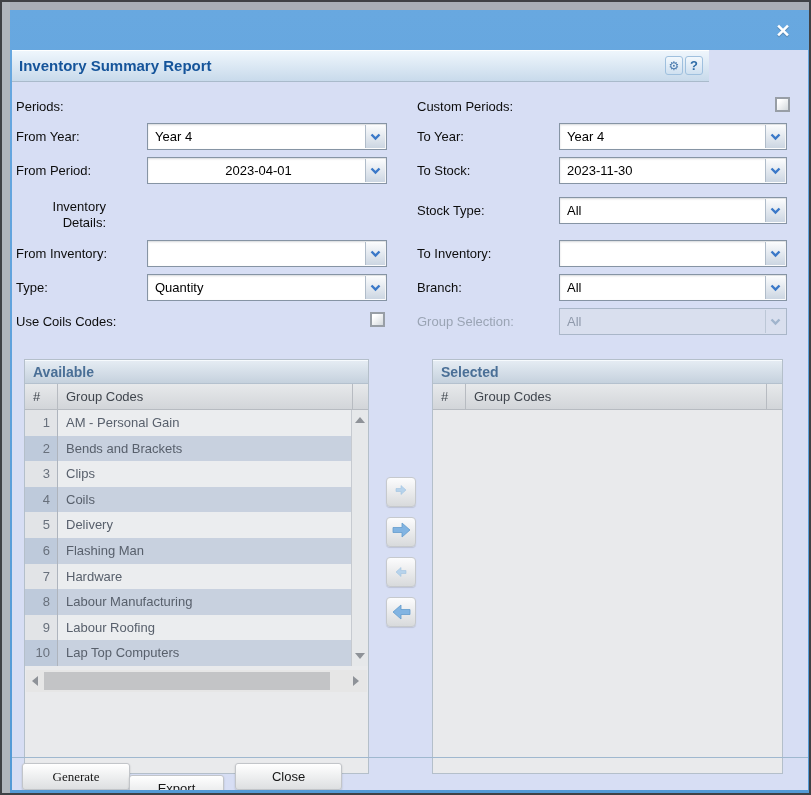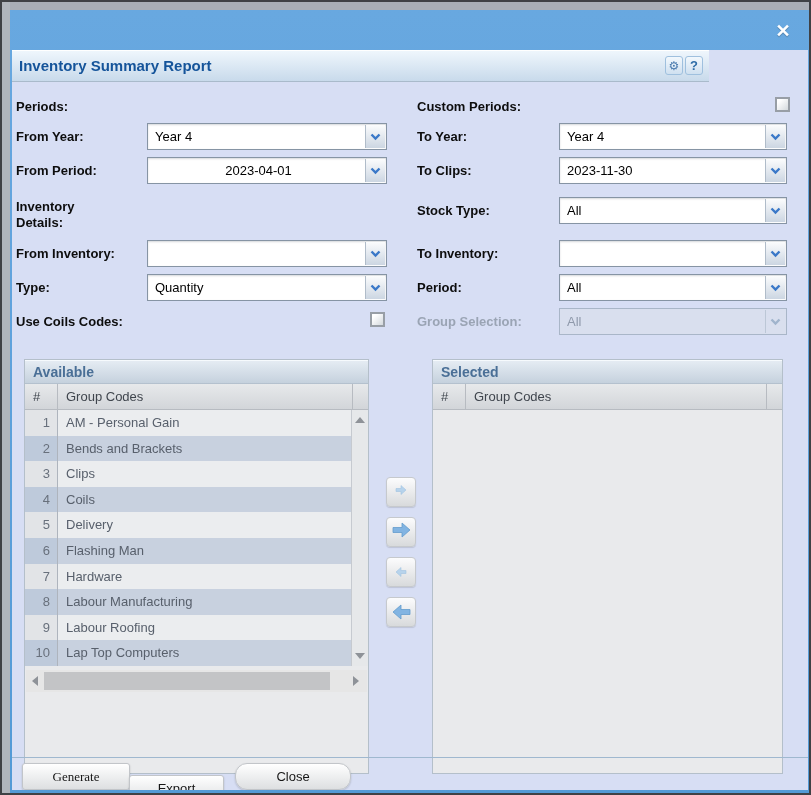--- a/index.html
+++ b/index.html
@@ -27,22 +27,22 @@
   .hdr-title { position:absolute; left:7px; top:7px; font-size:15px; font-weight:bold;
                color:#15549a; }
   .hdr-tools { position:absolute; right:6px; top:6px; display:flex; gap:2px; }
   .tool-btn { width:18px; height:19px; border:1px solid #9fc0de; border-radius:3px;
               background:linear-gradient(#f2f8fd,#cfe0f0); display:flex;
               align-items:center; justify-content:center; cursor:pointer;
               font-size:12px; color:#4a7bae; }
   .tool-btn.help { font-weight:bold; color:#2e6da8; font-size:13px; }
 
   
-  .lbl { position:absolute; font-size:13px; color:#0d0d0d; line-height:16px;font-weight:bold; }
-  .lbl.bold { font-weight:bold; }
+  .lbl { position:absolute; font-size:13px; color:#0d0d0d; line-height:16px; }
+  .lbl.bold { font-weight:normal;text-align:right; }
   .lbl.dis { color:#9aa4b4; }
 
   .dd { position:absolute; height:27px; background:#ffffff; border:1px solid #8694a4;
         font-size:13px; color:#000; cursor:pointer;
         box-shadow:inset 0 1px 2px rgba(90,100,110,.25); }
   .dd .val { position:absolute; left:7px; top:5px; right:24px; white-space:nowrap;
              overflow:hidden; }
   .dd .arrow { position:absolute; top:1px; right:1px; bottom:1px; width:20px;
                background:linear-gradient(#fbfcfd,#ccd6e2);
                border-left:1px solid #b0bcc9; display:flex; align-items:center;
@@ -182,21 +182,21 @@
 
       <div class="lbl" style="left:4px; top:113px;">From Period:</div>
       <div class="dd" style="left:135px; top:107px; width:240px;text-align:center;">
         <span class="val">2023-04-01</span>
         <span class="arrow">
           <svg width="11" height="8">
               <path d="M1.5 1.5 L5.5 5.5 L9.5 1.5" stroke="#3a78c8" stroke-width="2.4" fill="none"></path>
             </svg>
         </span>
       </div>
-      <div class="lbl" style="left:405px; top:113px;">To Clips:</div>
+      <div class="lbl" style="left:405px; top:113px;">To Stock:</div>
       <div class="dd" style="left:547px; top:107px; width:228px;">
         <span class="val">2023-11-30</span>
         <span class="arrow">
           <svg width="11" height="8">
               <path d="M1.5 1.5 L5.5 5.5 L9.5 1.5" stroke="#3a78c8" stroke-width="2.4" fill="none"></path>
             </svg>
         </span>
       </div>
 
       <div class="lbl bold" style="left:4px; top:149px; width:90px;">Inventory Details:</div>
@@ -231,21 +231,21 @@
 
       <div class="lbl" style="left:4px; top:230px;">Type:</div>
       <div class="dd" style="left:135px; top:224px; width:240px;">
         <span class="val">Quantity</span>
         <span class="arrow">
           <svg width="11" height="8">
               <path d="M1.5 1.5 L5.5 5.5 L9.5 1.5" stroke="#3a78c8" stroke-width="2.4" fill="none"></path>
             </svg>
         </span>
       </div>
-      <div class="lbl" style="left:405px; top:230px;">Period:</div>
+      <div class="lbl" style="left:405px; top:230px;">Branch:</div>
       <div class="dd" style="left:547px; top:224px; width:228px;">
         <span class="val">All</span>
         <span class="arrow">
           <svg width="11" height="8">
               <path d="M1.5 1.5 L5.5 5.5 L9.5 1.5" stroke="#3a78c8" stroke-width="2.4" fill="none"></path>
             </svg>
         </span>
       </div>
 
       <div class="lbl" style="left:4px; top:264px;">Use Coils Codes:</div>
@@ -381,17 +381,17 @@
           <div class="c-spacer"></div>
         </div>
         <div class="sel-body">
           
         </div>
       </div>
 
       <div class="footer-sep"></div>
       <div class="btn" style="left:10px; width:108px;font-family:Liberation Serif, serif;">Generate</div>
       <div class="btn" style="left:117px; width:95px;margin-top:12px;">Export</div>
-      <div class="btn" style="left:223px; width:116px;border-radius:12px;">Close</div>
+      <div class="btn" style="left:223px; width:107px;">Close</div>
 
     </div>
   </div>
 </div>
 
 </body></html>

